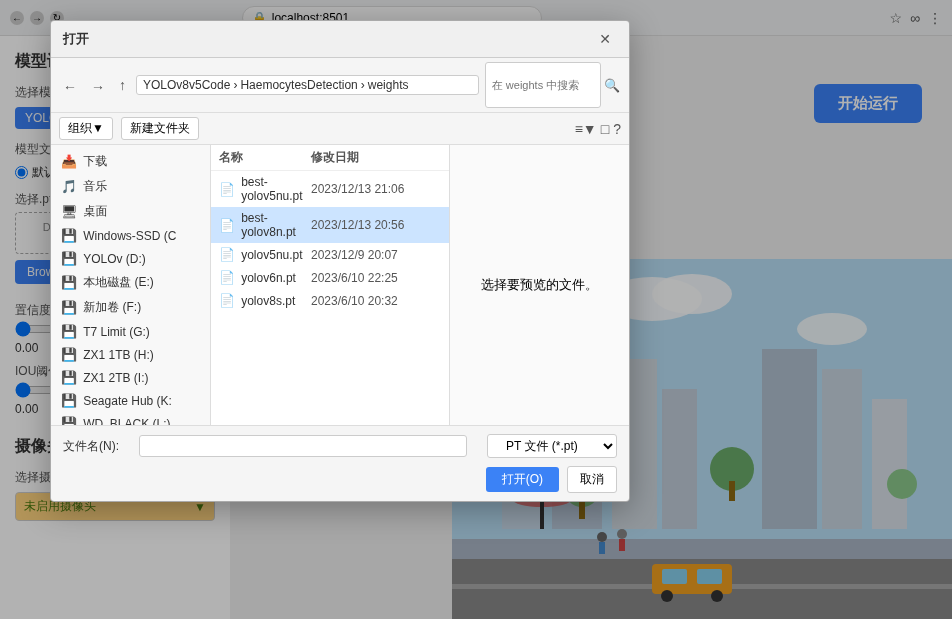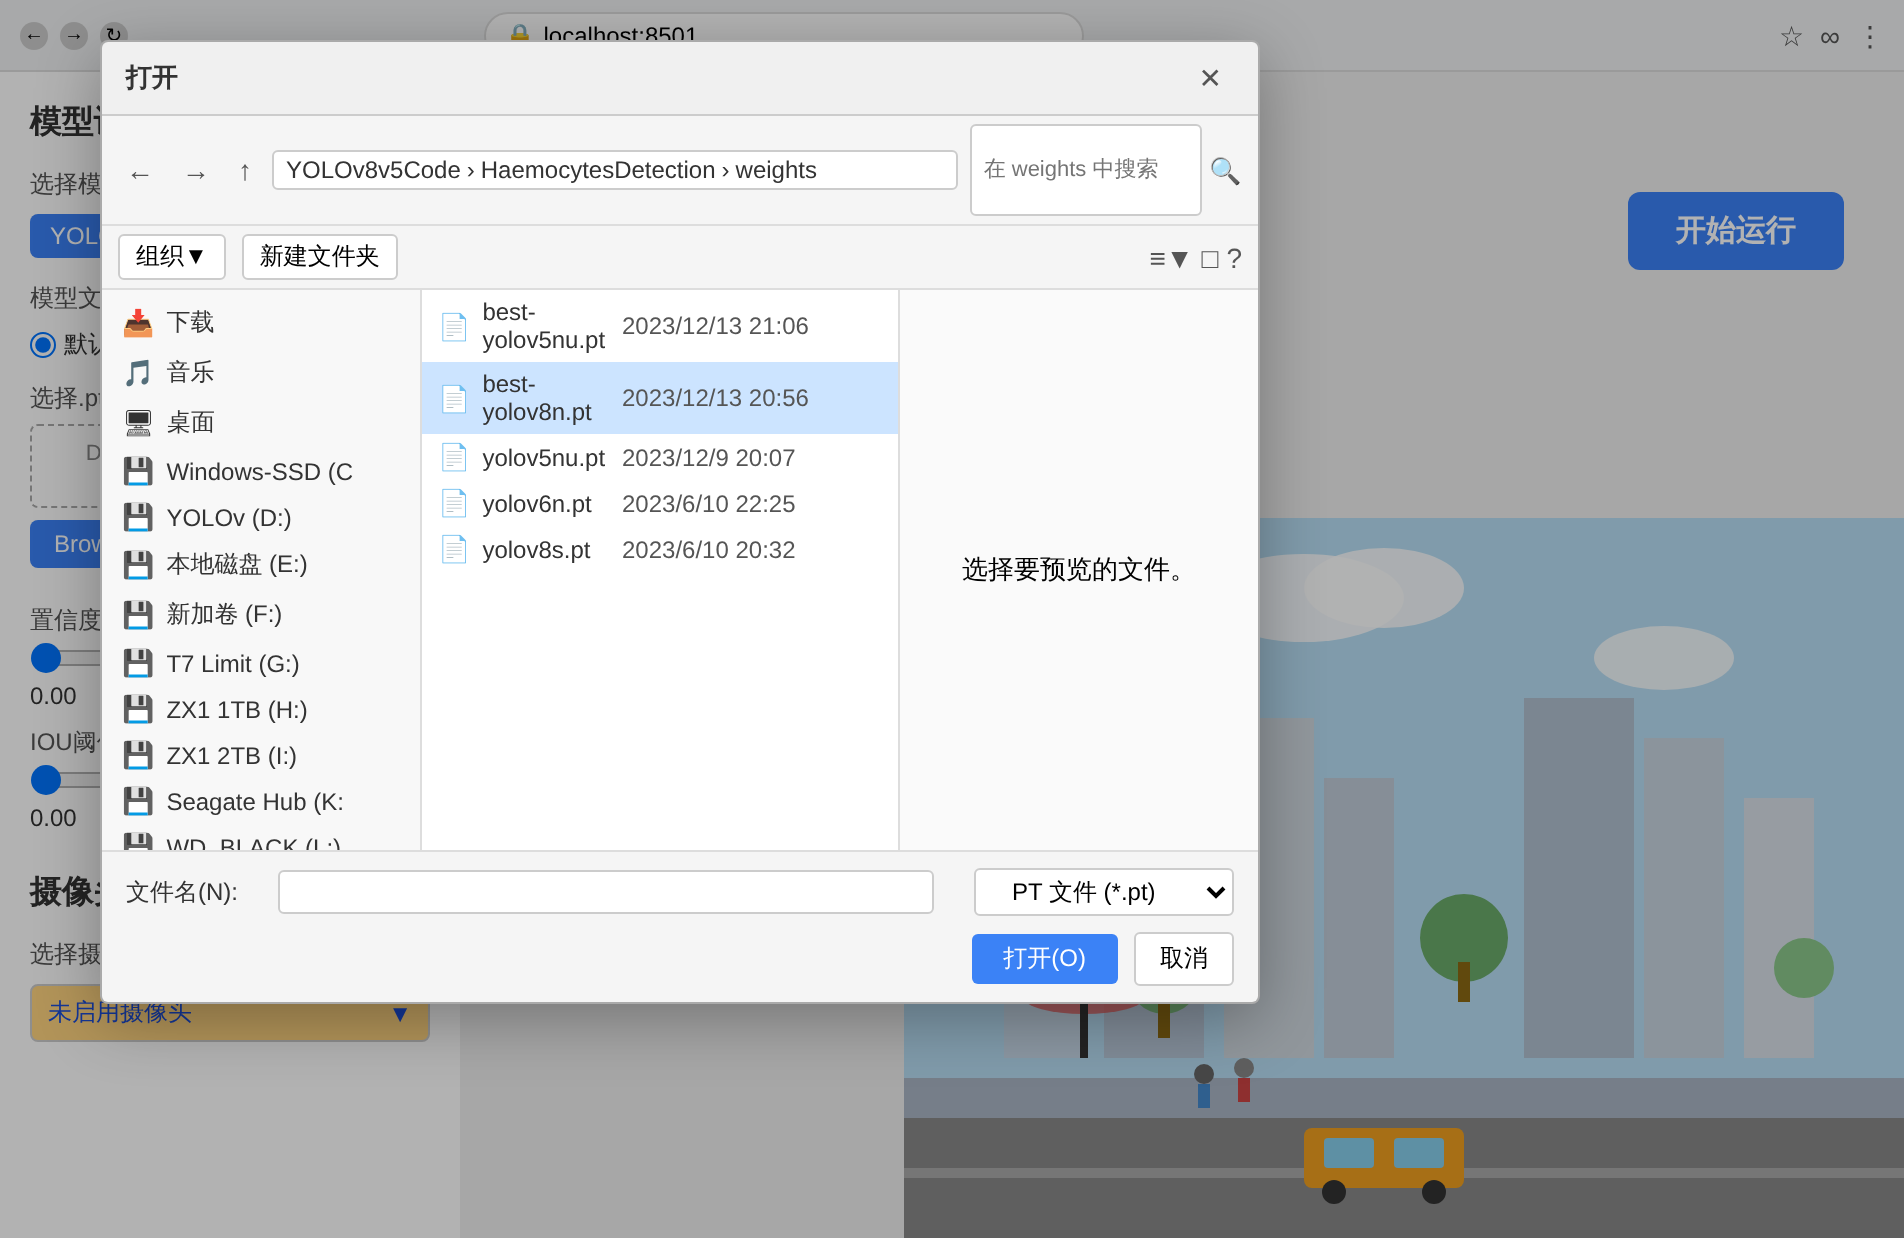--- a/index.html
+++ b/index.html
@@ -73,38 +73,38 @@
     .iou-label { font-size: 12px; color: #555; margin-top: 8px; margin-bottom: 2px; }
     .iou-value { font-size: 12px; color: #333; }
     .camera-section { margin-top: 20px; }
     .camera-select {
       width: 100%;
       background: #ffd580;
       border: 1px solid #ccc;
       border-radius: 4px;
       padding: 5px 8px;
       font-size: 12px;
-      color: #1d4ed8;
+      color: #4d7c0f;
       cursor: pointer;
       display: flex;
       align-items: center;
       justify-content: space-between;
       margin-top: 6px;
     }
 
     
     .right-panel { flex: 1; position: relative; overflow: hidden; }
     .right-content { padding: 20px 30px; }
     .page-title { font-size: 22px; font-weight: bold; color: #222; margin-bottom: 12px; }
     .subtitle-text { font-size: 12px; color: #555; margin-bottom: 20px; }
     .link { color: #1a73e8; text-decoration: underline; }
     .run-btn {
       position: absolute;
       right: 30px;
-      top: 60px;
+      top: 48px;
       background: #3b82f6;
       color: #fff;
       border: none;
       border-radius: 6px;
       padding: 10px 24px;
       font-size: 15px;
       font-weight: bold;
       cursor: pointer;
     }
     .dropdown-area {
@@ -549,20 +549,24 @@
             <span>Seagate Hub (K:</span>
           </div>
         <div class="nav-item">
             <span class="nav-icon">💾</span>
             <span>WD_BLACK (L:)</span>
           </div>
 
       </div>
 
       <div class="file-list">
+        <div class="file-list-header">
+          <span class="col-name">名称</span>
+          <span class="col-date">修改日期</span>
+        </div>
         <div class="file-item">
           <span class="file-icon">📄</span>
           <span class="file-name">best-yolov5nu.pt</span>
           <span class="file-date">2023/12/13 21:06</span>
         </div>
         <div class="file-item selected">
           <span class="file-icon">📄</span>
           <span class="file-name">best-yolov8n.pt</span>
           <span class="file-date">2023/12/13 20:56</span>
         </div>

